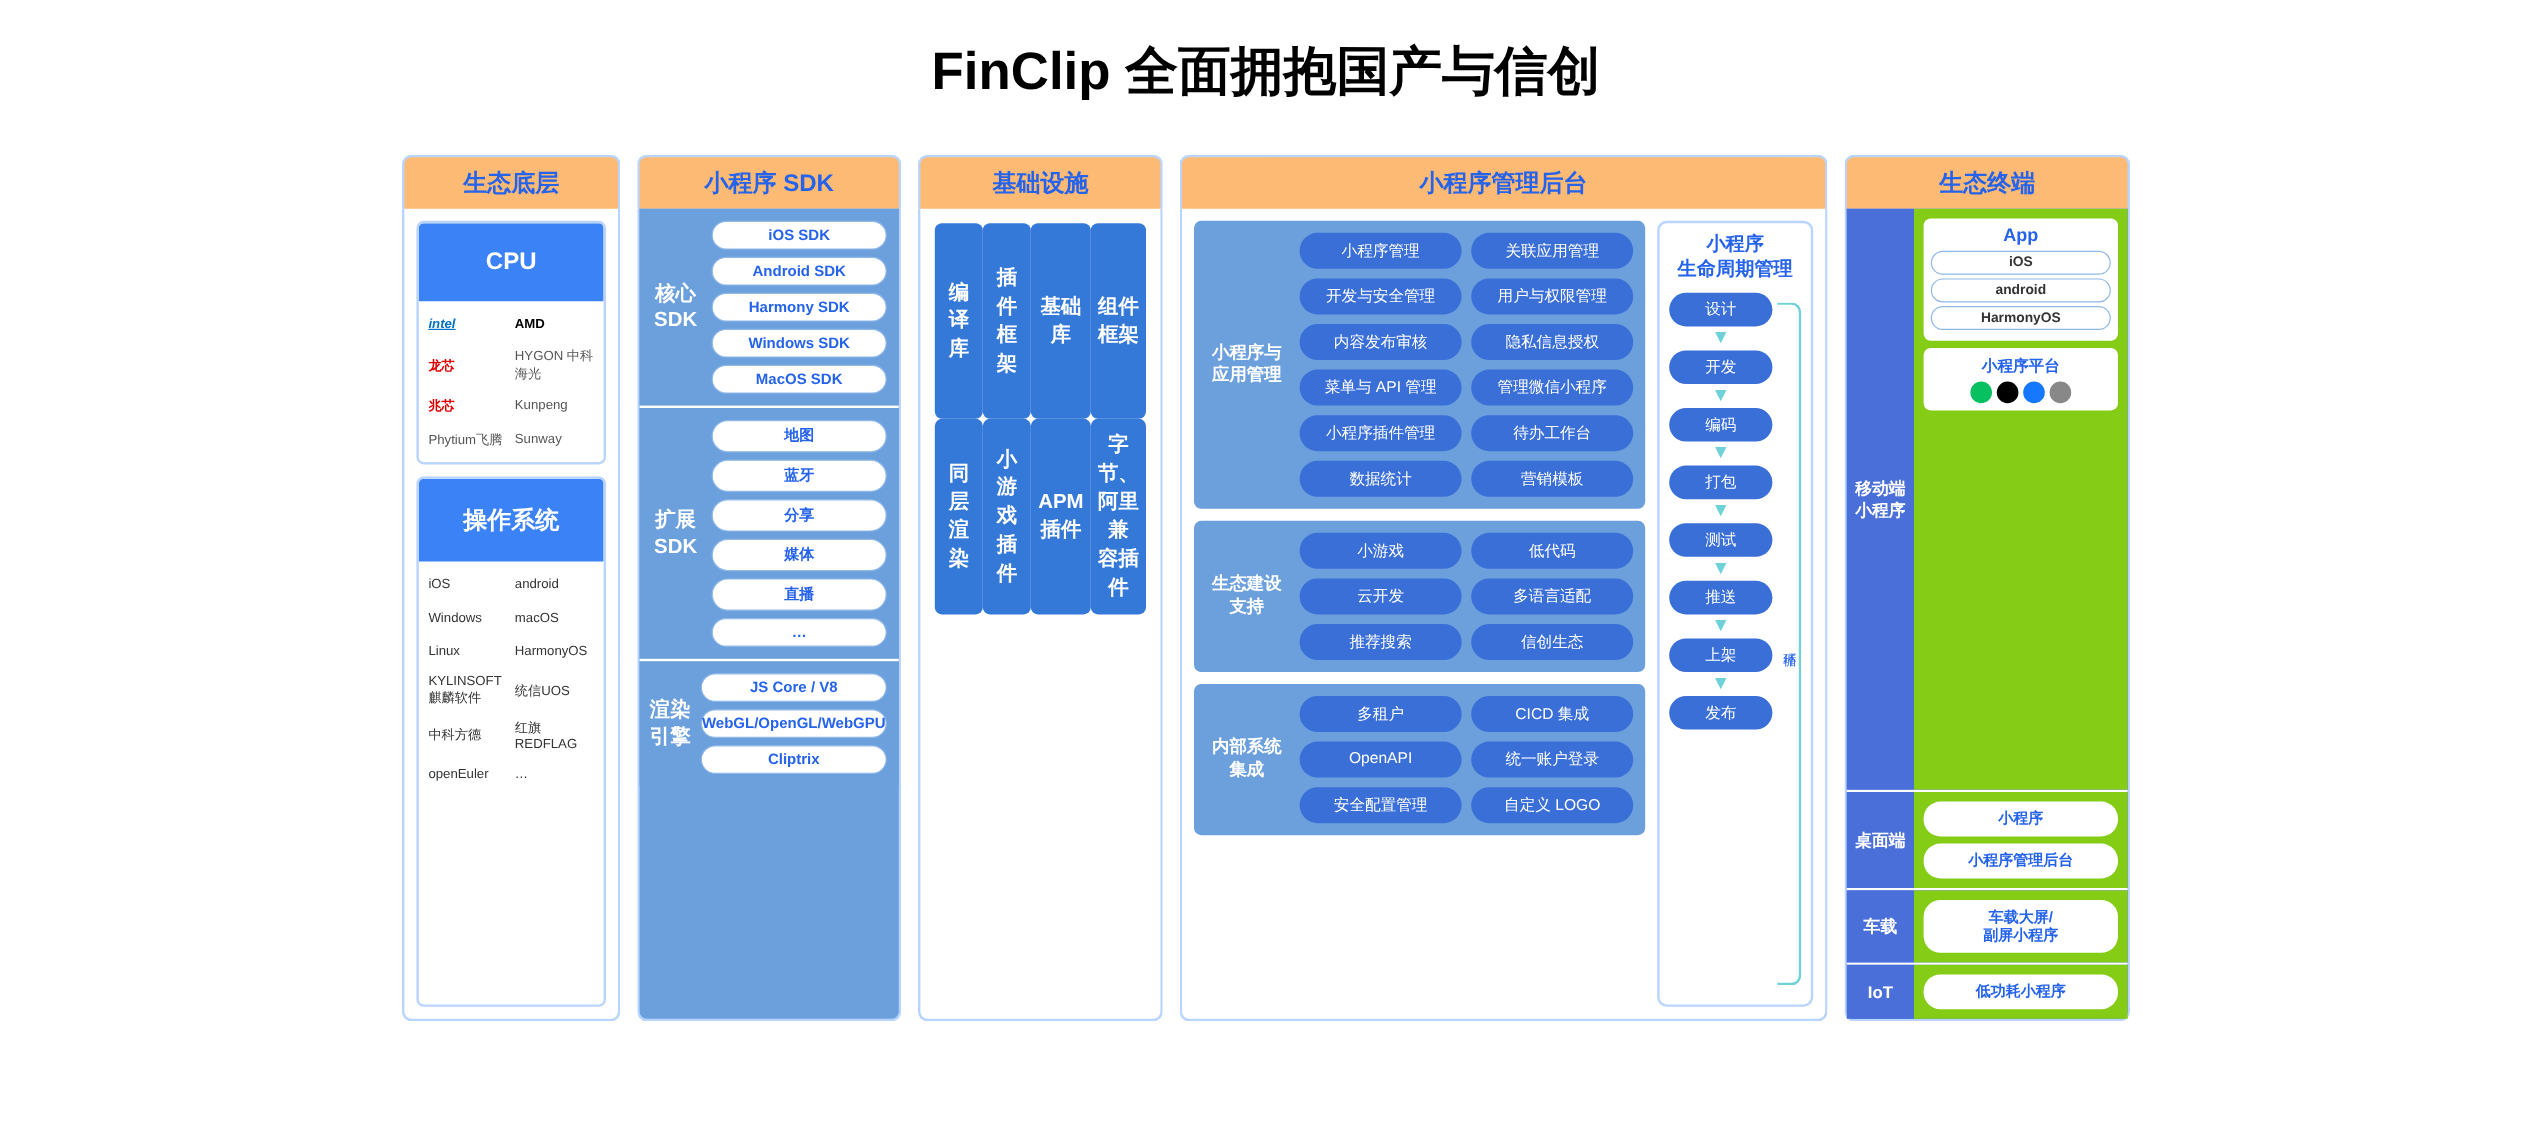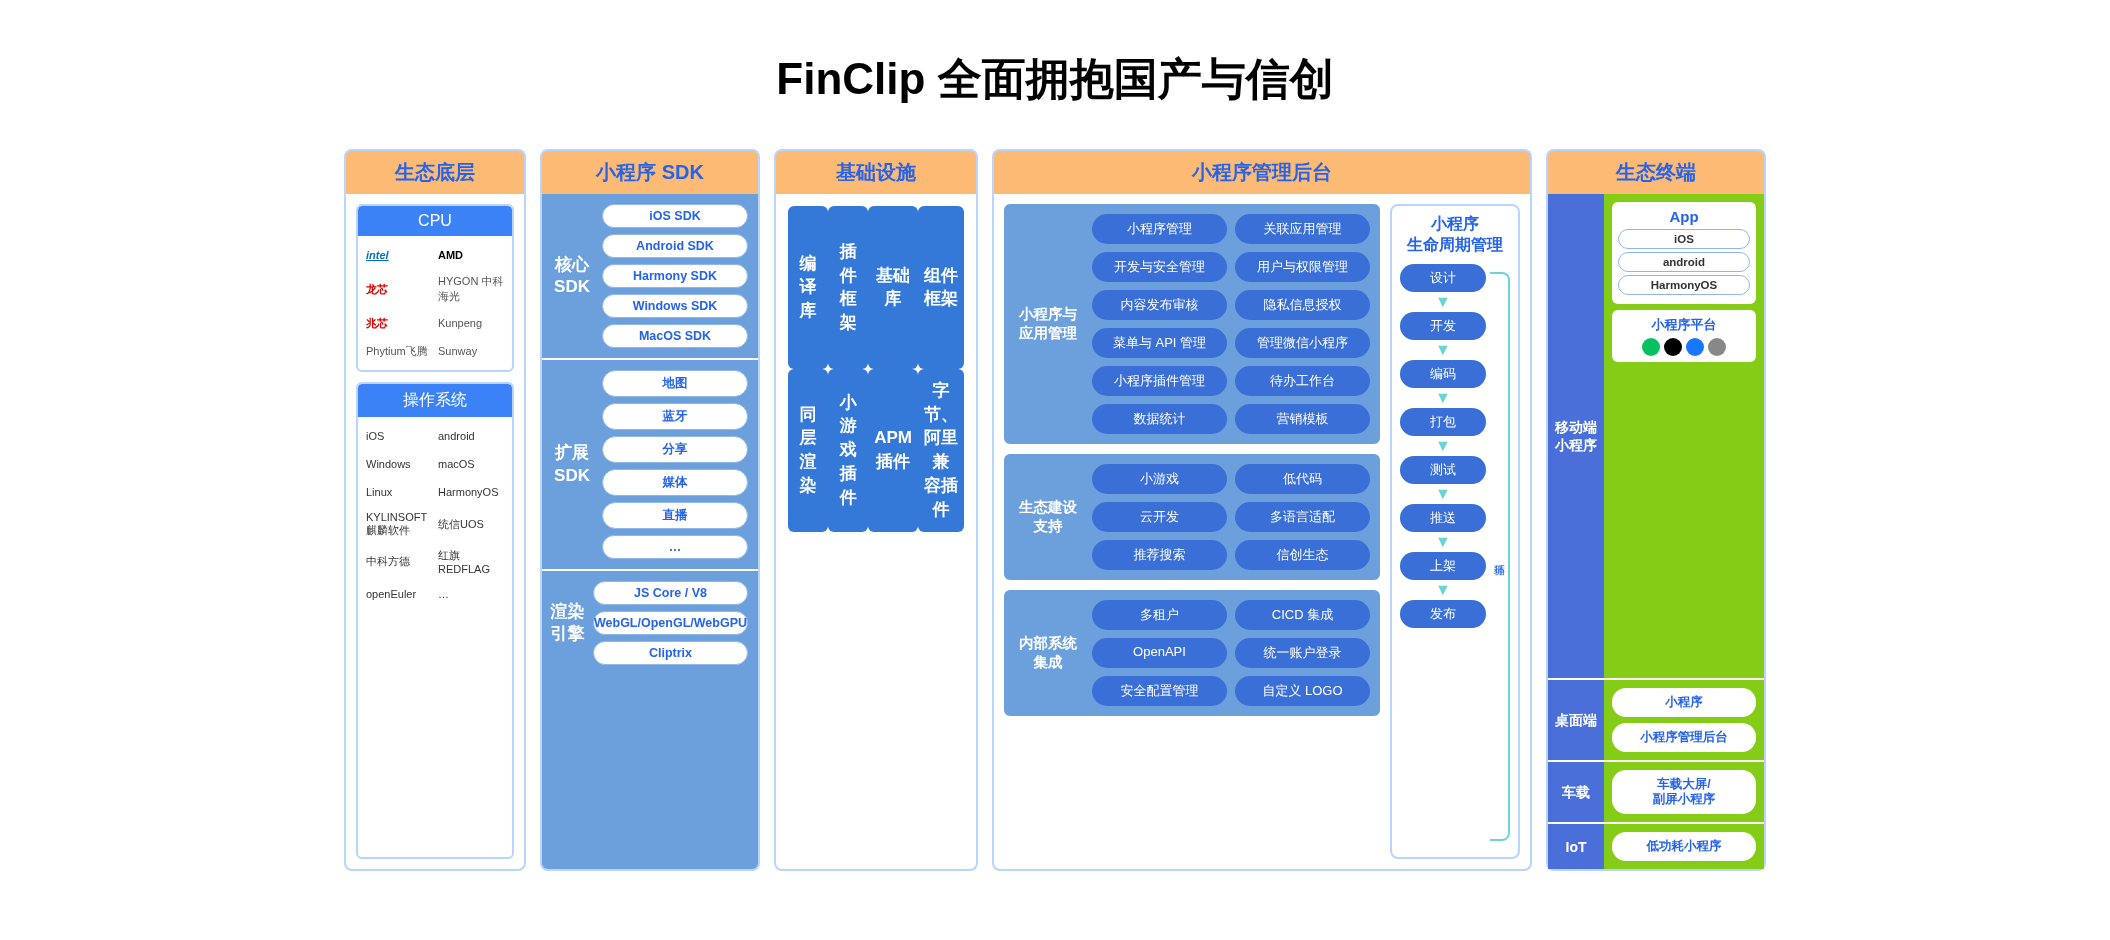--- a/index.html
+++ b/index.html
@@ -7,21 +7,20 @@
     font-family: -apple-system, "PingFang SC", "Microsoft YaHei", sans-serif;
     background: #fff;
     padding: 30px 20px;
   }
   .title {
     text-align: center;
     font-size: 44px;
     font-weight: 700;
     margin-bottom: 40px;
     color: #000;
-    margin-top: 20px;
   }
   .layout {
     display: flex;
     gap: 14px;
     justify-content: center;
     align-items: stretch;
   }
   .col {
     display: flex;
     flex-direction: column;
@@ -52,23 +51,23 @@
   .col1 { width: 182px; }
   .sub-card {
     border: 2px solid #b8d4ff;
     border-radius: 6px;
     overflow: hidden;
   }
   .sub-card-h {
     background: #3b82f6;
     color: #fff;
     text-align: center;
-    padding: 6px 0;
-    font-size: 16px;
-    font-weight: 400;
+    padding: 21px 0;
+    font-size: 20px;
+    font-weight: 700;
     border-radius: 4px 4px 0 0;
   }
   .logo-grid {
     display: grid;
     grid-template-columns: 1fr 1fr;
     gap: 10px 6px;
     padding: 10px 8px;
   }
   .logo-cell {
     font-size: 11px;
@@ -232,21 +231,21 @@
   }
   .lc-loop-label {
     writing-mode: vertical-rl;
     font-size: 11px;
     color: #2563eb;
     background:#fff;
     padding: 2px 0;
   }
 
   
-  .col6 { width: 220px; }
+  .col6 { width: 238px; }
   .col6 .col-body { padding: 0; gap:0; background:#4a6fd8; }
   .term-row {
     display:flex;
     border-bottom: 2px solid #fff;
   }
   .term-row:last-child { border-bottom:none; }
   .term-side {
     width: 56px;
     background:#4a6fd8;
     color:#fff;

